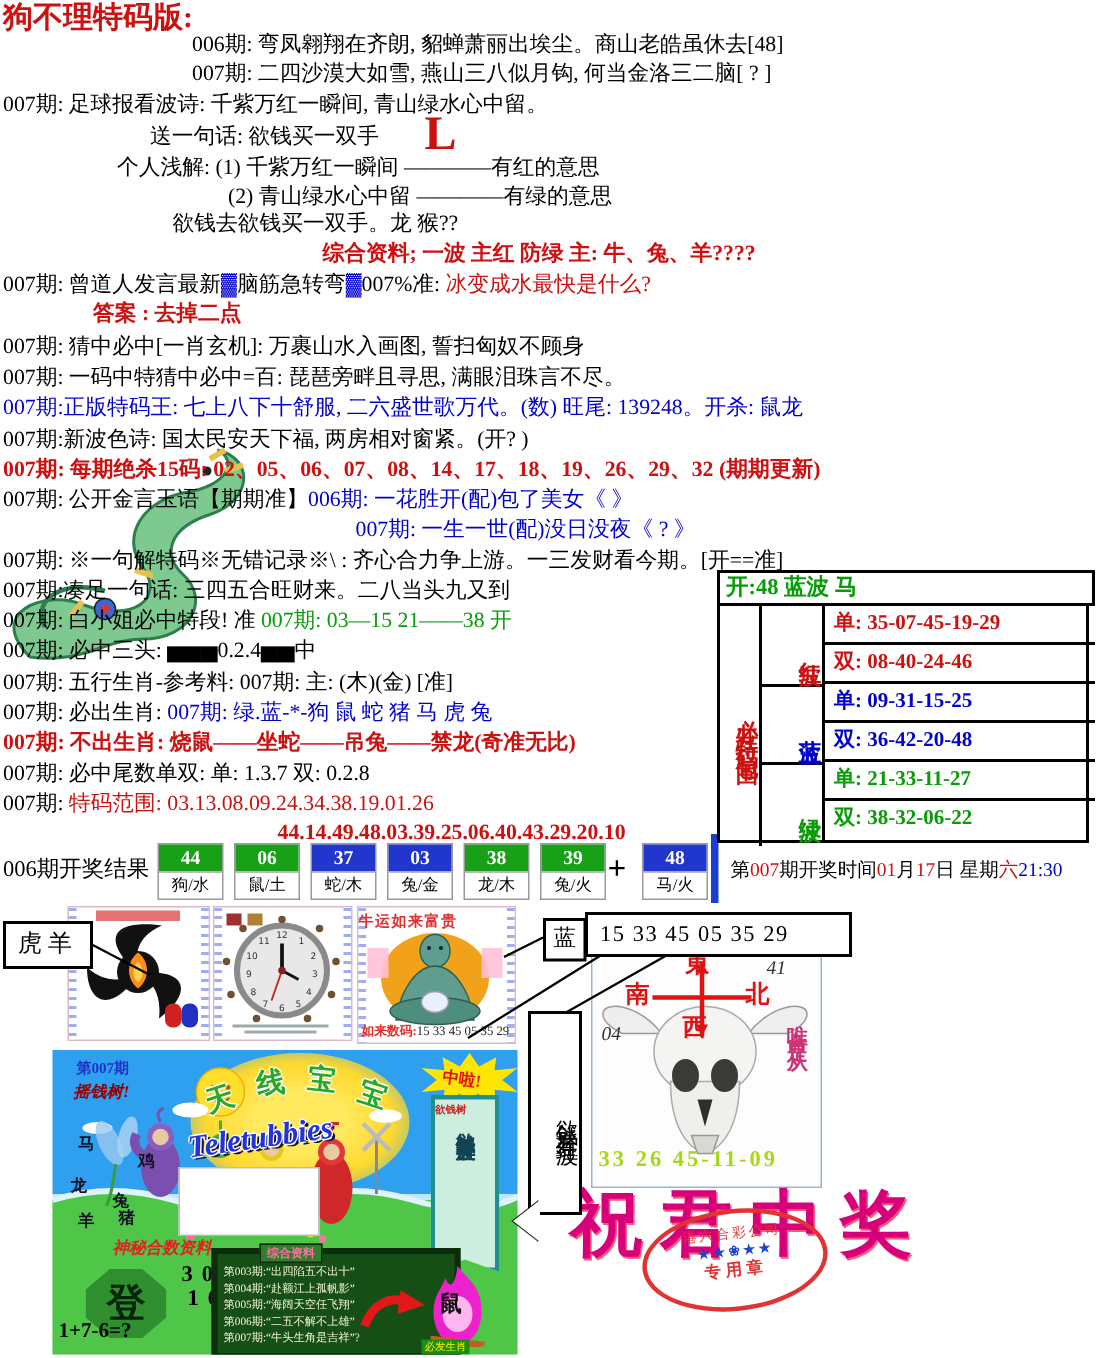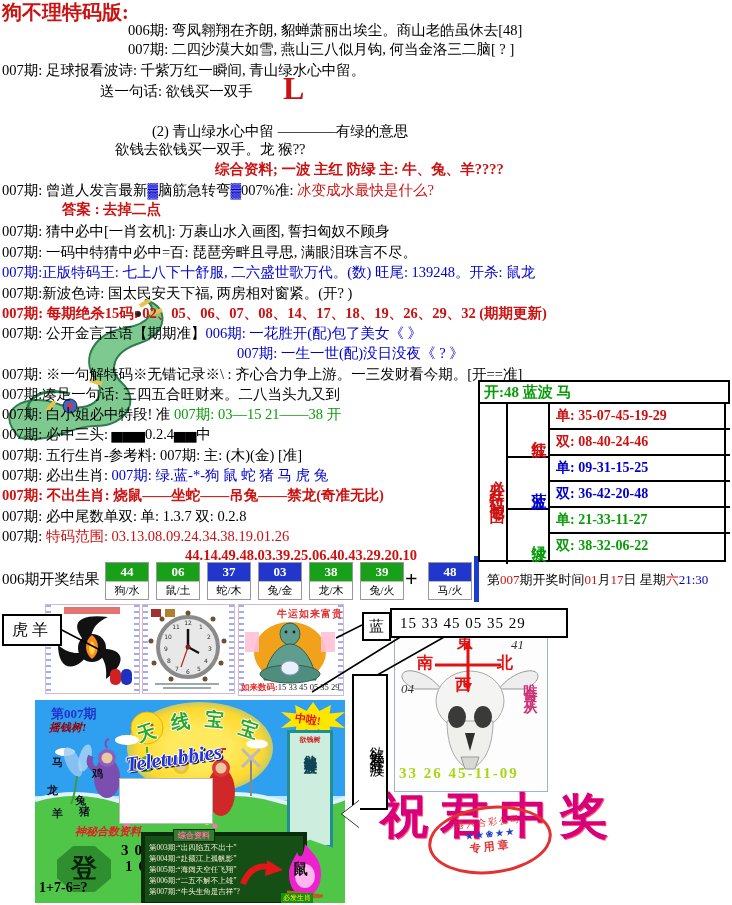--- a/index.html
+++ b/index.html
@@ -47,21 +47,21 @@
   #plus{position:absolute;left:405px;top:566px;font-size:22px;font-weight:bold;z-index:3}
   #nextdraw{position:absolute;left:487px;top:571px;font-size:13px;z-index:3;white-space:nowrap}
   #bluebar{position:absolute;left:474px;top:556px;width:5px;height:46px;background:#1a3fd0;z-index:3}
   
   .card{position:absolute;background:#fff;border:1px solid #d9b8c8;z-index:2}
   .edge{position:absolute;top:0;width:5px;height:100%;
         background:repeating-linear-gradient(#7788ee 0 2px,#fff 2px 6px);opacity:.7}
   #card1{left:45px;top:604px;width:93px;height:88px}
   #card2{left:142px;top:604px;width:91px;height:88px}
   #card3{left:238px;top:604px;width:104px;height:90px}
-  .c3title{position:absolute;left:0;top:2px;width:100%;text-align:right;color:#e03030;
+  .c3title{position:absolute;left:0;top:2px;width:100%;text-align:left;color:#e03030;
      font-size:10px;font-weight:bold;letter-spacing:1px}
   .c3nums{position:absolute;left:2px;bottom:1px;width:100%;font-size:8.5px;color:#222;white-space:nowrap}
   .c3nums b{color:#e03030}
   .callout{position:absolute;background:#fff;border:2px solid #000;z-index:5;text-align:center;}
   #tigerbox{left:2px;top:614px;width:56px;height:28px;font-size:16px;line-height:28px;letter-spacing:4px}
   #bluebox{left:362px;top:612px;width:25px;height:25px;font-size:15px;line-height:25px}
   #numbox{left:390px;top:608px;width:166px;height:26px;font-size:15px;line-height:26px;letter-spacing:1px;text-align:left;padding-left:8px}
   #vertbox{left:352px;top:674px;width:32px;height:128px;font-size:15px;letter-spacing:3px;padding-top:4px}
   
   #skull{position:absolute;left:394px;top:628px;width:152px;height:162px;background:#fdfdfd;
@@ -76,33 +76,33 @@
   #stamp{position:absolute;left:428px;top:806px;width:118px;height:62px;border:3px solid #e23333;
      border-radius:50%;transform:rotate(-6deg);z-index:5;text-align:center;color:#e23333;}
   #stamp .arc{font-size:9px;margin-top:7px;letter-spacing:2px}
   #stamp .st{font-size:9px;color:#e23333}
   #stamp .st b{color:#2244cc}
   #stamp .bt{font-size:11px;font-weight:bold;letter-spacing:3px}
   
   #poster{position:absolute;left:35px;top:700px;width:310px;height:203px;z-index:2;overflow:hidden;
      background:linear-gradient(#2f9ff0 0 96px,#bfe6ff 96px 100px,#4fc648 100px 100%);}
   .ptxt{position:absolute;z-index:6;white-space:nowrap}
-  #p-issue{left:16px;top:5px;color:#2233cc;font-size:13px;font-weight:bold}
+  #p-issue{left:16px;top:5px;color:#2233cc;font-size:10px;font-weight:bold}
   #p-slogan{left:14px;top:20px;color:#990000;font-size:11px;font-weight:bold;font-style:italic}
   #p-glow{position:absolute;left:92px;top:2px;width:146px;height:92px;border-radius:50%;
      background:radial-gradient(#ffe95e 30%,#ffd92e 60%,rgba(255,220,40,0));z-index:4}
   .tchar{position:absolute;font-size:19px;font-weight:bold;color:#27a827;z-index:6;
      text-shadow:-1px 0 #fff,1px 0 #fff,0 -1px #fff,0 1px #fff}
   #p-logo{left:90px;top:46px;transform:rotate(-8deg);font-size:21px;font-weight:bold;font-style:italic;
      color:#2233dd;z-index:6;text-shadow:-1px 0 #fff,1px 0 #fff,0 -1px #fff,0 1px #fff,2px 2px 0 #114;}
   #p-burst{position:absolute;left:246px;top:2px;width:64px;height:36px;background:#ffe600;z-index:6;
      clip-path:polygon(50% 0,60% 25%,78% 8%,76% 32%,100% 28%,84% 50%,100% 72%,76% 68%,78% 95%,58% 75%,50% 100%,40% 75%,22% 95%,24% 68%,0 72%,16% 50%,0 28%,24% 32%,22% 8%,40% 25%);}
   #p-burst span{position:absolute;left:14px;top:10px;color:#e21212;font-size:11px;font-weight:bold;transform:rotate(8deg)}
   #p-banner{position:absolute;left:252px;top:30px;width:40px;height:112px;background:#cdeede;
-     border:3px solid #1f8f8f;z-index:6;text-align:center;
+     border:3px solid #1f8f8f;z-index:6;
      clip-path:polygon(0 0,100% 0,100% 100%,50% 93%,0 100%)}
   #p-bhead{font-size:7px;color:#cc2222;font-weight:bold;margin-top:2px}
   #p-bchars{font-size:13px;font-weight:bold;color:#114455;letter-spacing:1px;margin:0 auto}
   .zd{position:absolute;font-size:11px;font-weight:bold;color:#112;z-index:6}
   #p-myst{left:40px;top:124px;color:#e22222;font-size:11px;font-weight:bold;font-style:italic;z-index:6}
   #p-oct{position:absolute;left:22px;top:146px;width:54px;height:46px;background:#2f8f2f;z-index:6;
      clip-path:polygon(30% 0,70% 0,100% 30%,100% 70%,70% 100%,30% 100%,0 70%,0 30%);
      color:#05230a;font-size:26px;font-weight:bold;text-align:center;line-height:46px}
   #p-n1{left:86px;top:142px;font-size:15px;font-weight:bold;letter-spacing:6px;z-index:6}
   #p-n2{left:90px;top:158px;font-size:15px;font-weight:bold;letter-spacing:6px;z-index:6}
@@ -134,20 +134,21 @@
     <circle cx="138" cy="16" r="3" fill="#222"></circle>
   </svg>
 
   <div id="bigL">L</div>
 
   <div class="ln L0 cr">狗不理特码版:</div>
   <div class="ln L1">006期: 弯凤翱翔在齐朗, 貂蝉萧丽出埃尘。商山老皓虽休去[48]</div>
   <div class="ln L2">007期: 二四沙漠大如雪, 燕山三八似月钩, 何当金洛三二脑[ ?  ]</div>
   <div class="ln L3">007期: 足球报看波诗: 千紫万红一瞬间, 青山绿水心中留。</div>
   <div class="ln L4">送一句话: 欲钱买一双手</div>
+  <div class="ln L5">个人浅解: (1) 千紫万红一瞬间 ————有红的意思</div>
   <div class="ln L6">(2) 青山绿水心中留 ————有绿的意思</div>
   <div class="ln L8 cr">综合资料; 一波 主红 防绿 主: 牛、兔、羊????</div>
   <div class="ln L7">欲钱去欲钱买一双手。龙 猴??</div>
   <div class="ln L9"><span class="ck">007期: 曾道人发言最新</span><span class="cb">▓</span><span class="ck">脑筋急转弯</span><span class="cb">▓</span><span class="ck">007%准: </span><span class="cr">冰变成水最快是什么?</span></div>
   <div class="ln L10 cr">答案 : 去掉二点</div>
   <div class="ln L11">007期: 猜中必中[一肖玄机]: 万裹山水入画图, 誓扫匈奴不顾身</div>
   <div class="ln L12">007期: 一码中特猜中必中=百: 琵琶旁畔且寻思, 满眼泪珠言不尽。</div>
   <div class="ln L13 cb">007期:正版特码王: 七上八下十舒服, 二六盛世歌万代。(数) 旺尾: 139248。开杀: 鼠龙</div>
   <div class="ln L14">007期:新波色诗: 国太民安天下福, 两房相对窗紧。(开? )</div>
   <div class="ln L15 cr">007期: 每期绝杀15码: 02、05、06、07、08、14、17、18、19、26、29、32 (期期更新)</div>

